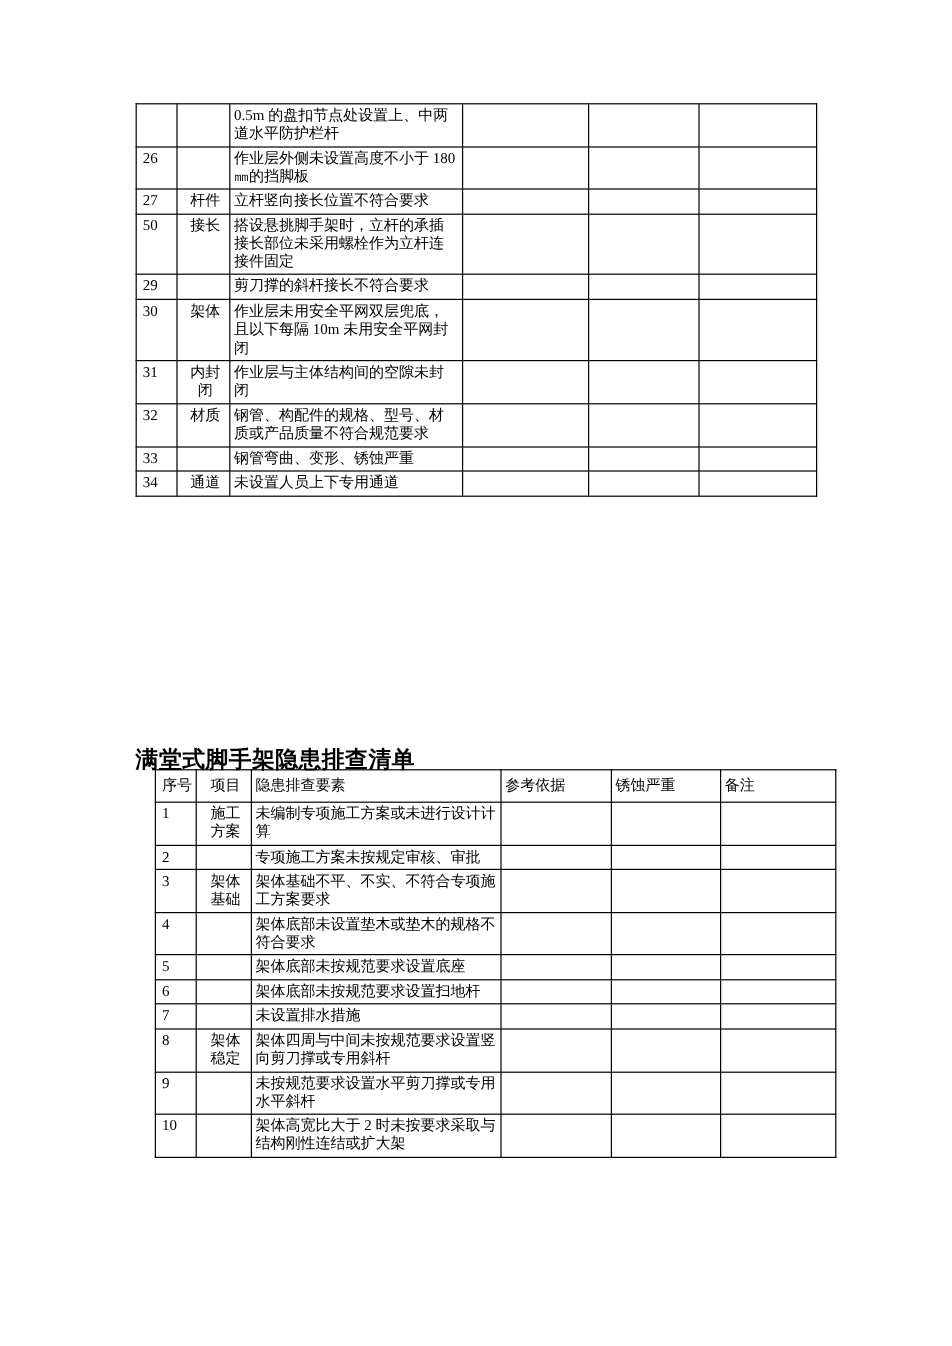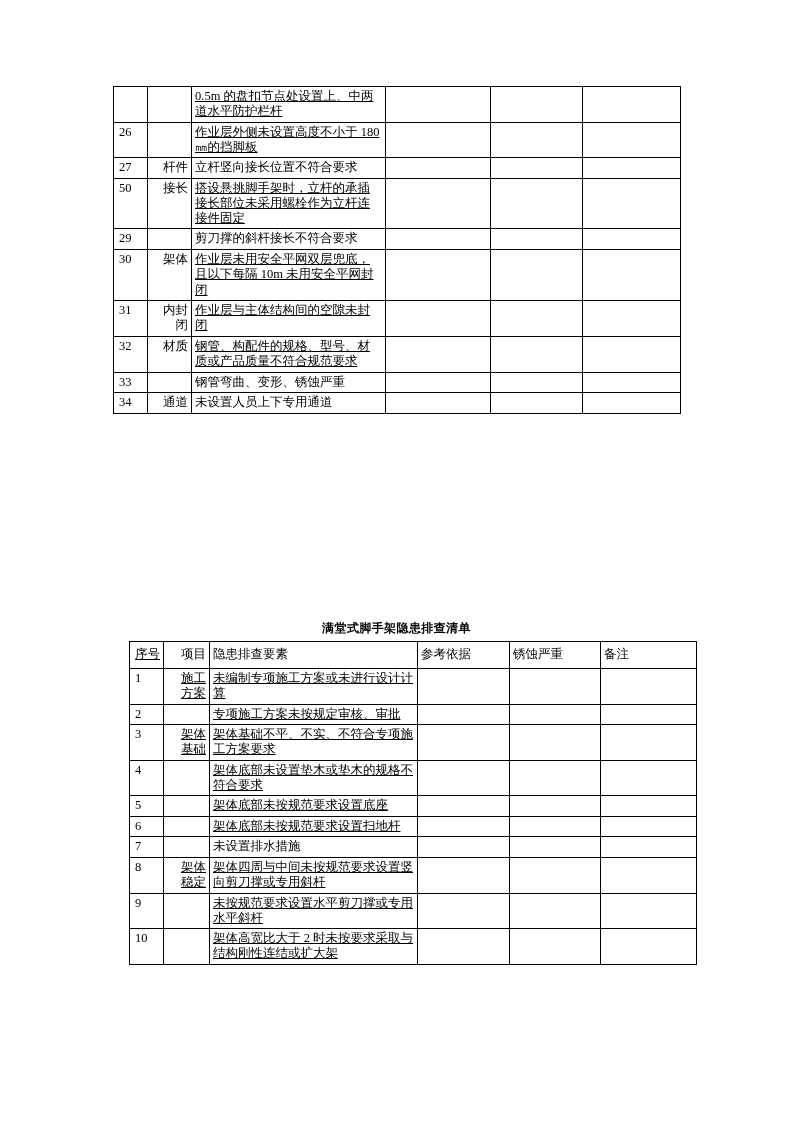--- a/index.html
+++ b/index.html
@@ -34,21 +34,21 @@
     padding: 2px 3px;
     vertical-align: top;
     font-weight: normal;
     text-align: left;
   }
   .tbl .c-no {
     text-align: left;
     padding-left: 5px;
   }
   .tbl .c-item {
-    text-align: right;
+    text-align: center;
     padding-left: 6px;
   }
   #table-top {
     position: absolute;
     left: 113px;
     top: 86px;
     width: 567px;
   }
   #table-top td { height: 14px; }
 
@@ -58,45 +58,45 @@
   .col-ref   { width: 105px; }
   .col-meth  { width: 92px; }
   .col-note  { width: 98px; }
 
   
   #doc-title {
     position: absolute;
     left: 113px;
     top: 620px;
     width: 567px;
-    text-align: center;
+    text-align: left;
     font-family: Liberation Mono, monospace;
     font-weight: bold;
-    font-size: 12px;
+    font-size: 19px;
     letter-spacing: 0.4px;
   }
   #table-bottom {
     position: absolute;
     left: 129px;
     top: 641px;
     width: 567px;
   }
   #table-bottom td { height: 14px; }
   #table-bottom .hdr td {
     height: 22px;
     vertical-align: middle;
   }
   .b-col-no   { width: 34px; }
   .b-col-item { width: 46px; }
   .b-col-elem { width: 208px; }
   .b-col-ref  { width: 92px; }
   .b-col-meth { width: 91px; }
   .b-col-note { width: 96px; }
 
-  .two-line { line-height: 1.22; text-decoration: underline; }
+  .two-line { line-height: 1.22; }
 </style>
 </head>
 <body>
 
 <div class="page">
 
   <table class="tbl" id="table-top">
     <colgroup>
       <col class="col-no">
         <col class="col-item">

